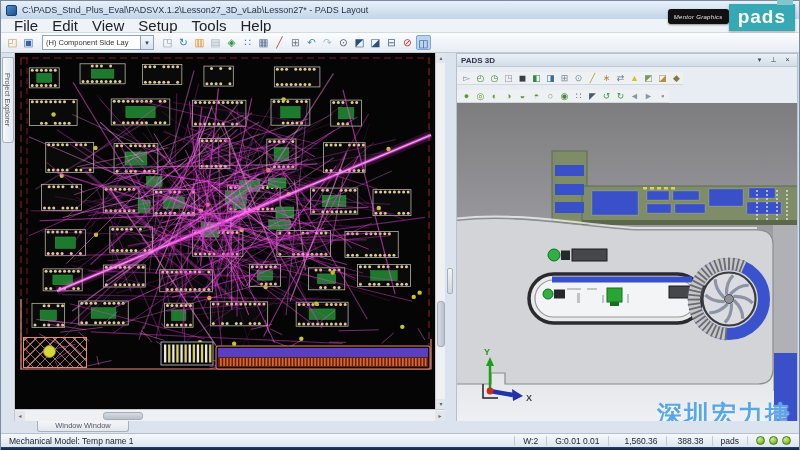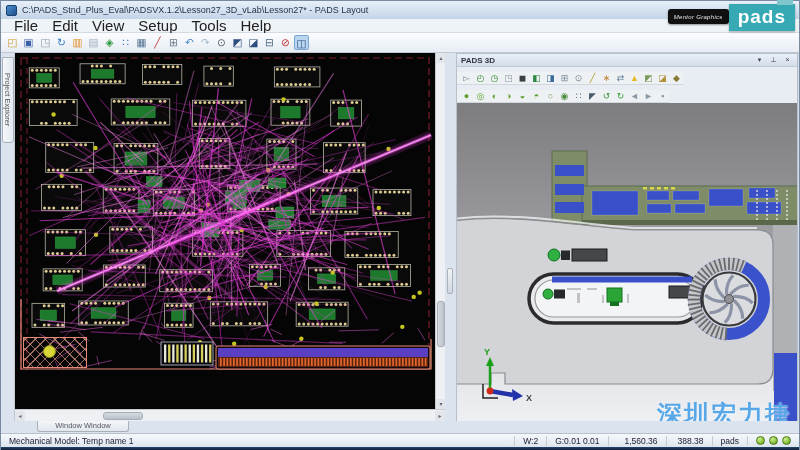--- a/index.html
+++ b/index.html
@@ -153,20 +153,24 @@
       <span class="menu-item">Setup</span>
       <span class="menu-item">Tools</span>
       <span class="menu-item">Help</span>
     </div>
 
   <div class="toolbar">
     <span style="display: inline-flex; gap: 1px; align-items: center;">
         <span class="tb-icon" style="color: rgb(201, 153, 42);">◰</span>
         <span class="tb-icon" style="color: rgb(58, 98, 168);">▣</span>
       </span>
+    <div class="layer-dd">
+      <span class="dd-text">(H) Component Side Lay</span>
+      <span class="dd-btn">▾</span>
+    </div>
     <span style="display: inline-flex; gap: 1px; align-items: center;">
         <span class="tb-icon" style="color: rgb(138, 151, 165);">◳</span>
         <span class="tb-icon" style="color: rgb(59, 127, 196);">↻</span>
         <span class="tb-icon" style="color: rgb(224, 138, 30);">▥</span>
         <span class="tb-icon" style="color: rgb(154, 167, 181);">▤</span>
         <span class="tb-icon" style="color: rgb(47, 154, 67);">◈</span>
         <span class="tb-icon" style="color: rgb(59, 111, 196);">∷</span>
         <span class="tb-icon" style="color: rgb(74, 106, 138);">▦</span>
         <span class="tb-icon" style="color: rgb(196, 72, 72);">╱</span>
         <span class="tb-icon" style="color: rgb(106, 122, 138);">⊞</span>

